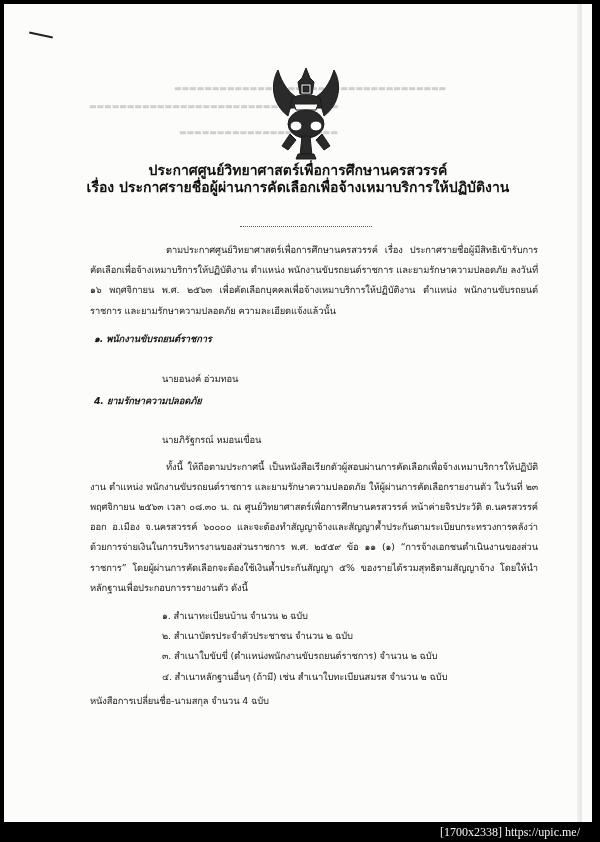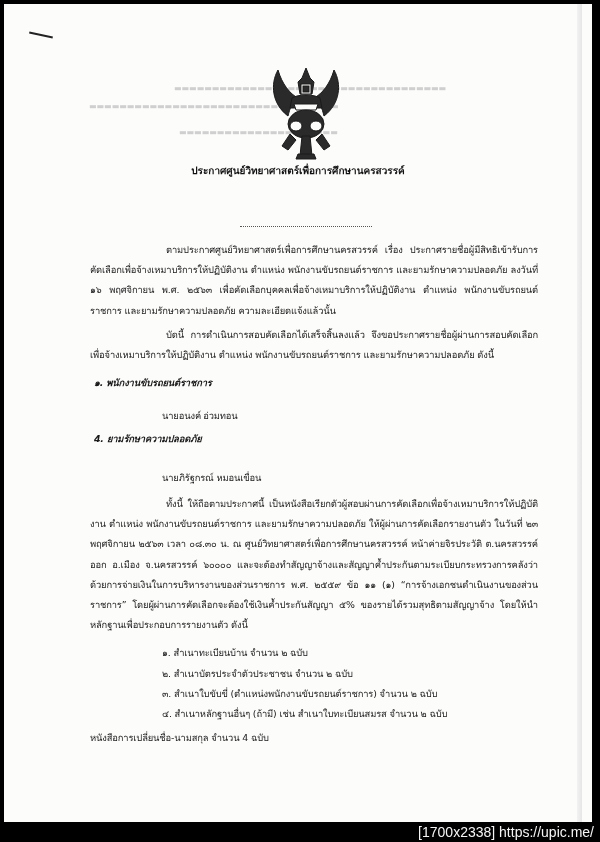--- a/index.html
+++ b/index.html
@@ -21,37 +21,37 @@
   }
   .bleed {
     position: absolute; color: #cfcfcf; font-size: 8px; white-space: nowrap;
     filter: blur(0.6px);
   }
   .emblem {
     position: absolute; left: 264px; top: 60px; width: 76px; height: 96px;
   }
   .doc-title {
     position: absolute; left: 0; width: 588px; text-align: center;
-    font-weight: bold; font-size: 10px; color: #111; line-height: 17px;
+    font-weight: bold; font-size: 14px; color: #111; line-height: 17px;
   }
   .sep {
     position: absolute; left: 236px; top: 222px; width: 132px; border-top: 1px dotted #555;
   }
   .body-text {
     position: absolute; left: 82px; width: 456px; font-size: 9.4px;
     color: #1a1a1a; line-height: 20.2px; letter-spacing: -0.15px;
   }
   .p { margin: 4px; text-align: justify; text-align-last: left; }
   .indent { text-indent: 76px; }
   .heading { font-weight: bold; margin: 8px; font-style: italic; }
   .name { margin: 0 0 0 76px; }
   .list-item { margin: 0 0 0 76px; }
   .watermark {
-    position: absolute; right: 6px; bottom: 2px; color: #f5f5f5;
-    font-family: Liberation Sans, sans-serif; font-size: 14px;
+    position: absolute; right: 20px; bottom: 2px; color: #f5f5f5;
+    font-family: Liberation Serif, serif; font-size: 12px;
   }
 </style>
 </head>
 <body>
 
 <div class="page">
   <div class="page-edge"></div>
   <div class="scratch"></div>
 
   <div class="bleed" style="left:170px; top:80px;">▬▬▬▬▬▬▬▬▬▬▬▬▬▬▬▬▬▬▬▬▬▬▬▬▬▬▬▬▬▬▬▬▬▬▬▬</div>
@@ -71,28 +71,28 @@
       <ellipse cx="28" cy="62" rx="6" ry="5" fill="#fcfcfb"></ellipse>
       <ellipse cx="48" cy="62" rx="6" ry="5" fill="#fcfcfb"></ellipse>
       <path d="M22 70 L14 82 L20 86 L28 76 Z"></path>
       <path d="M54 70 L62 82 L56 86 L48 76 Z"></path>
       <path d="M34 72 L42 72 L44 92 L32 92 Z"></path>
       <path d="M30 90 L46 90 L48 95 L28 95 Z"></path>
     </g>
   </svg>
 
   <div class="doc-title" style="top:158px;">ประกาศศูนย์วิทยาศาสตร์เพื่อการศึกษานครสวรรค์</div>
+  <div class="doc-title" style="top:175px;">เรื่อง  ประกาศรายชื่อผู้ผ่านการคัดเลือกเพื่อจ้างเหมาบริการให้ปฏิบัติงาน</div>
   <div class="sep"></div>
 
   <div class="body-text" style="top:232px;">
     <p class="p indent">ตามประกาศศูนย์วิทยาศาสตร์เพื่อการศึกษานครสวรรค์  เรื่อง ประกาศรายชื่อผู้มีสิทธิเข้ารับการคัดเลือกเพื่อจ้างเหมาบริการให้ปฏิบัติงาน  ตำแหน่ง  พนักงานขับรถยนต์ราชการ และยามรักษาความปลอดภัย  ลงวันที่ ๑๖ พฤศจิกายน พ.ศ. ๒๕๖๓ เพื่อคัดเลือกบุคคลเพื่อจ้างเหมาบริการให้ปฏิบัติงาน ตำแหน่ง พนักงานขับรถยนต์ราชการ  และยามรักษาความปลอดภัย  ความละเอียดแจ้งแล้วนั้น</p>
-    <p class="p indent" style="margin-top:2px;">บัดนี้ การดำเนินการสอบคัดเลือกได้เสร็จสิ้นลงแล้ว จึงขอประกาศรายชื่อผู้ผ่านการสอบคัดเลือกเพื่อจ้างเหมาบริการให้ปฏิบัติงาน ตำแหน่ง พนักงานขับรถยนต์ราชการ และยามรักษาความปลอดภัย  ดังนี้</p>
 
     <p class="heading">๑. พนักงานขับรถยนต์ราชการ</p>
-    <p class="name" style="margin-top:13px;font-family:Liberation Serif, serif;">นายอนงค์  อ่วมทอน</p>
+    <p class="name" style="margin-top:20px;">นายอนงค์  อ่วมทอน</p>
     <p class="heading" style="margin-top:2px;">4. ยามรักษาความปลอดภัย</p>
     <p class="name" style="margin-top:19px;">นายภิรัฐกรณ์  หมอนเขื่อน</p>
 
     <p class="p indent" style="margin-top:6px;">ทั้งนี้  ให้ถือตามประกาศนี้ เป็นหนังสือเรียกตัวผู้สอบผ่านการคัดเลือกเพื่อจ้างเหมาบริการให้ปฏิบัติงาน ตำแหน่ง พนักงานขับรถยนต์ราชการ และยามรักษาความปลอดภัย  ให้ผู้ผ่านการคัดเลือกรายงานตัว ในวันที่ ๒๓ พฤศจิกายน ๒๕๖๓  เวลา ๐๘.๓๐ น. ณ  ศูนย์วิทยาศาสตร์เพื่อการศึกษานครสวรรค์  หน้าค่ายจิรประวัติ  ต.นครสวรรค์ออก  อ.เมือง  จ.นครสวรรค์ ๖๐๐๐๐ และจะต้องทำสัญญาจ้างและสัญญาค้ำประกันตามระเบียบกระทรวงการคลังว่าด้วยการจ่ายเงินในการบริหารงานของส่วนราชการ พ.ศ. ๒๕๕๙ ข้อ ๑๑ (๑) “การจ้างเอกชนดำเนินงานของส่วนราชการ” โดยผู้ผ่านการคัดเลือกจะต้องใช้เงินค้ำประกันสัญญา ๕% ของรายได้รวมสุทธิตามสัญญาจ้าง  โดยให้นำหลักฐานเพื่อประกอบการรายงานตัว  ดังนี้</p>
 
     <p class="list-item" style="margin-top:8px;">๑. สำเนาทะเบียนบ้าน จำนวน  ๒  ฉบับ</p>
     <p class="list-item">๒. สำเนาบัตรประจำตัวประชาชน  จำนวน  ๒  ฉบับ</p>
     <p class="list-item">๓. สำเนาใบขับขี่  (ตำแหน่งพนักงานขับรถยนต์ราชการ)  จำนวน  ๒  ฉบับ</p>
     <p class="list-item">๔. สำเนาหลักฐานอื่นๆ (ถ้ามี)  เช่น  สำเนาใบทะเบียนสมรส  จำนวน  ๒  ฉบับ</p>
     <p class="p">หนังสือการเปลี่ยนชื่อ-นามสกุล  จำนวน  4  ฉบับ</p>

